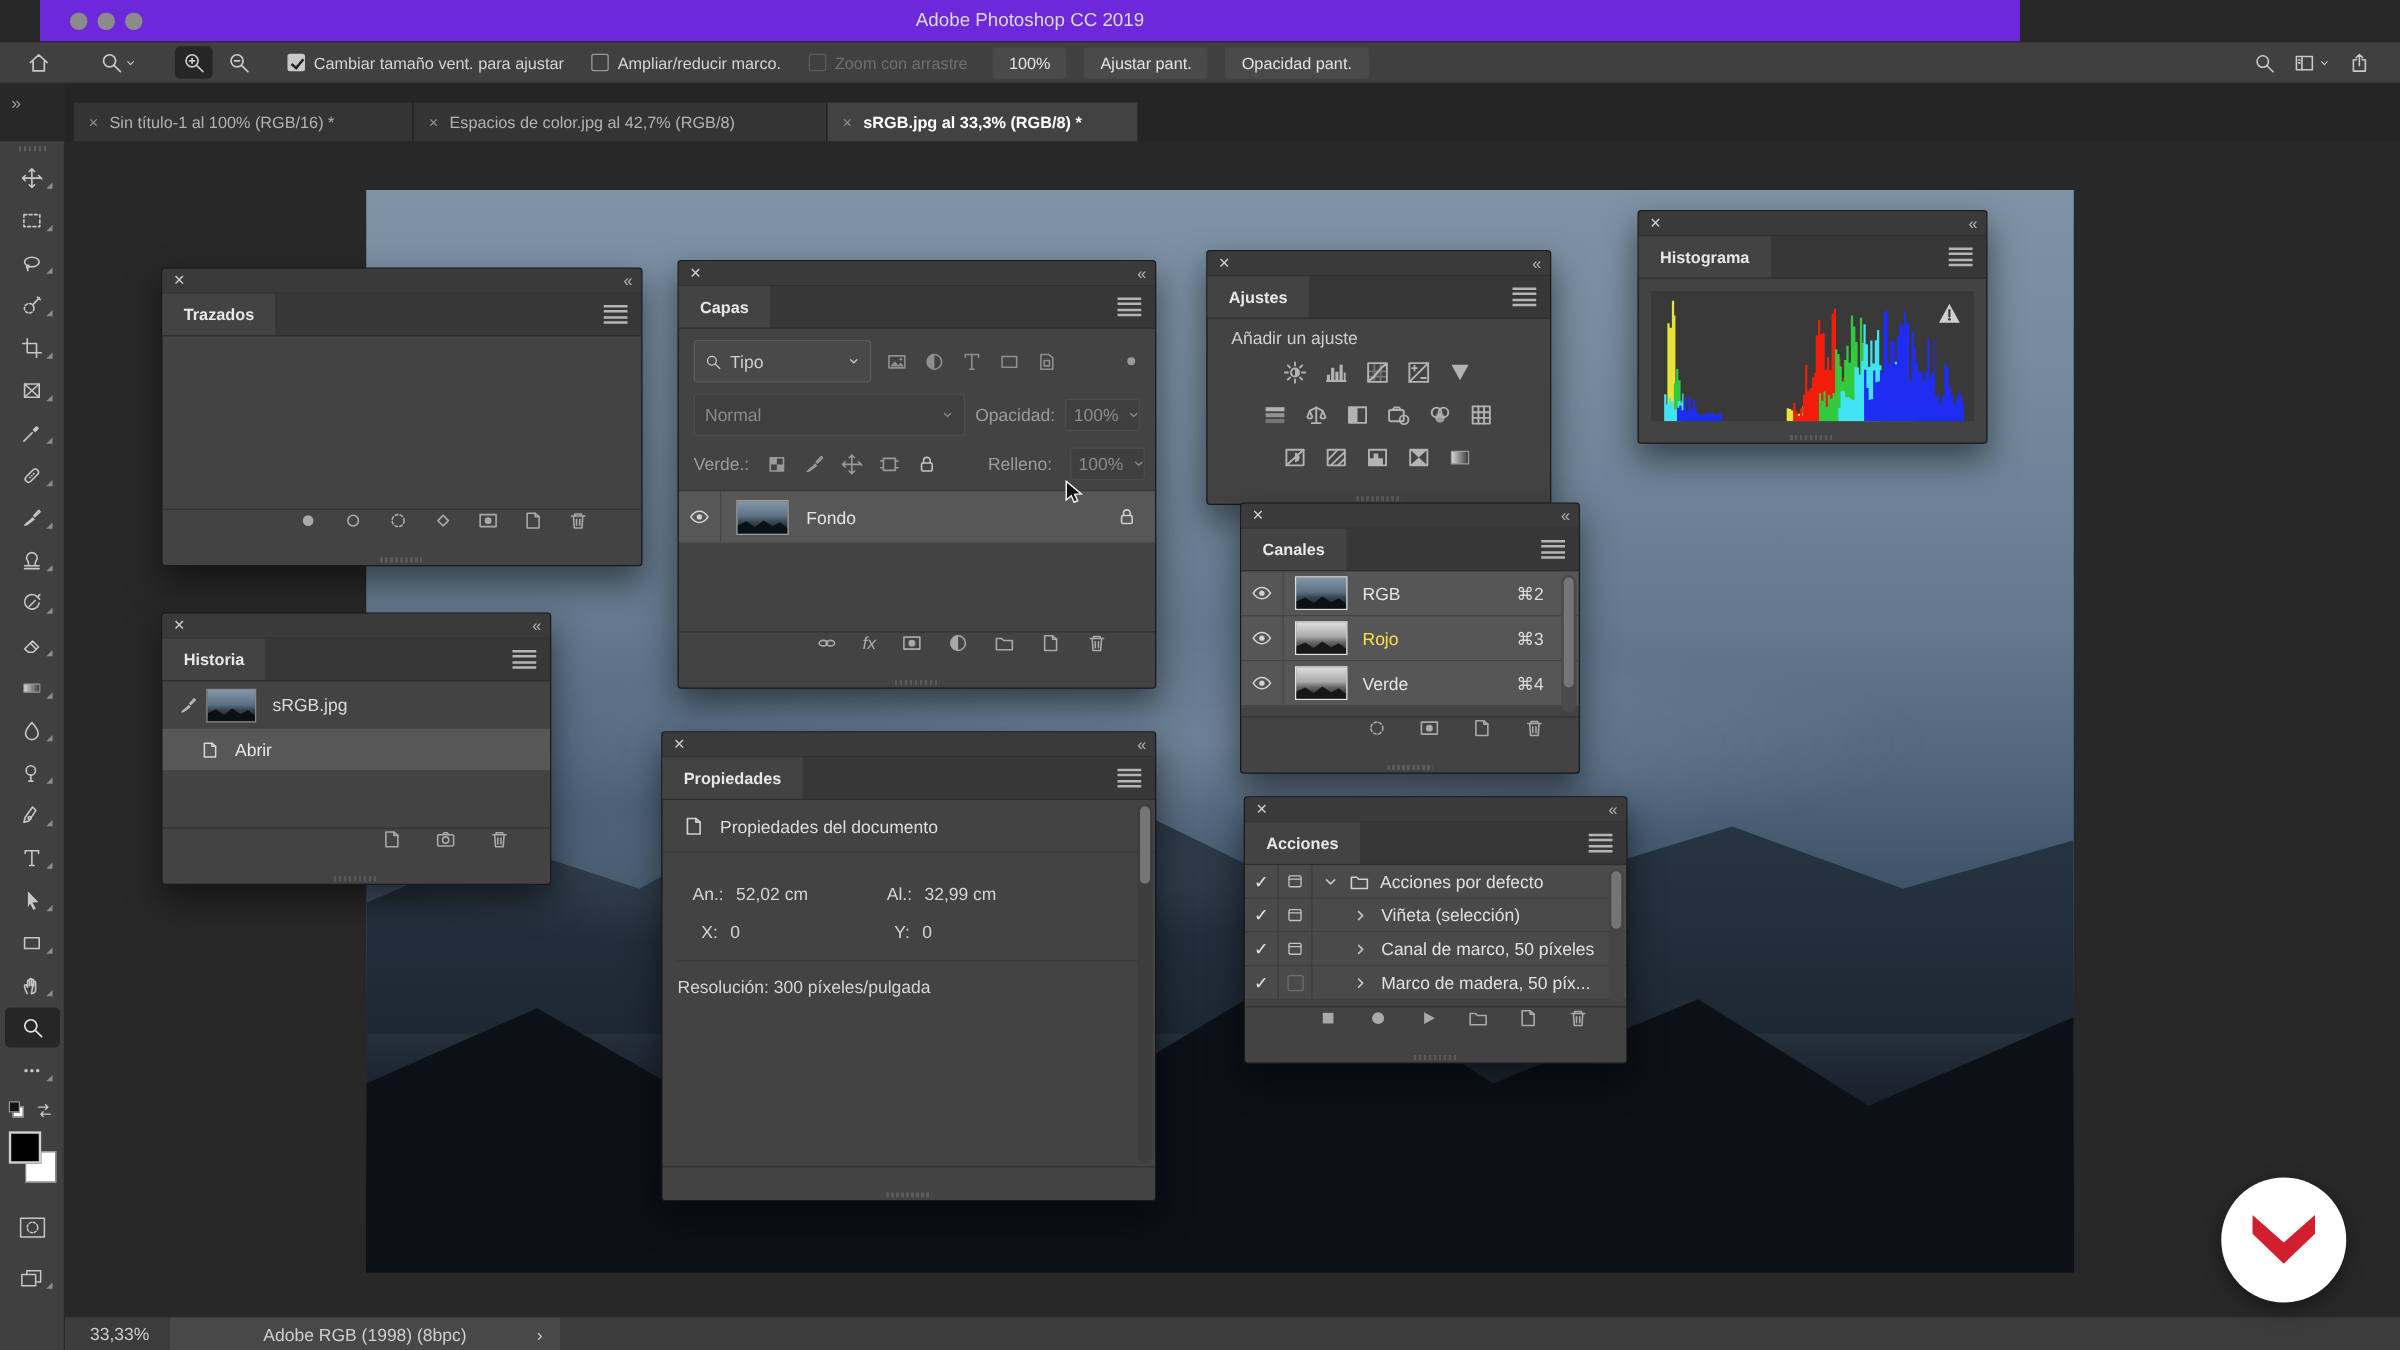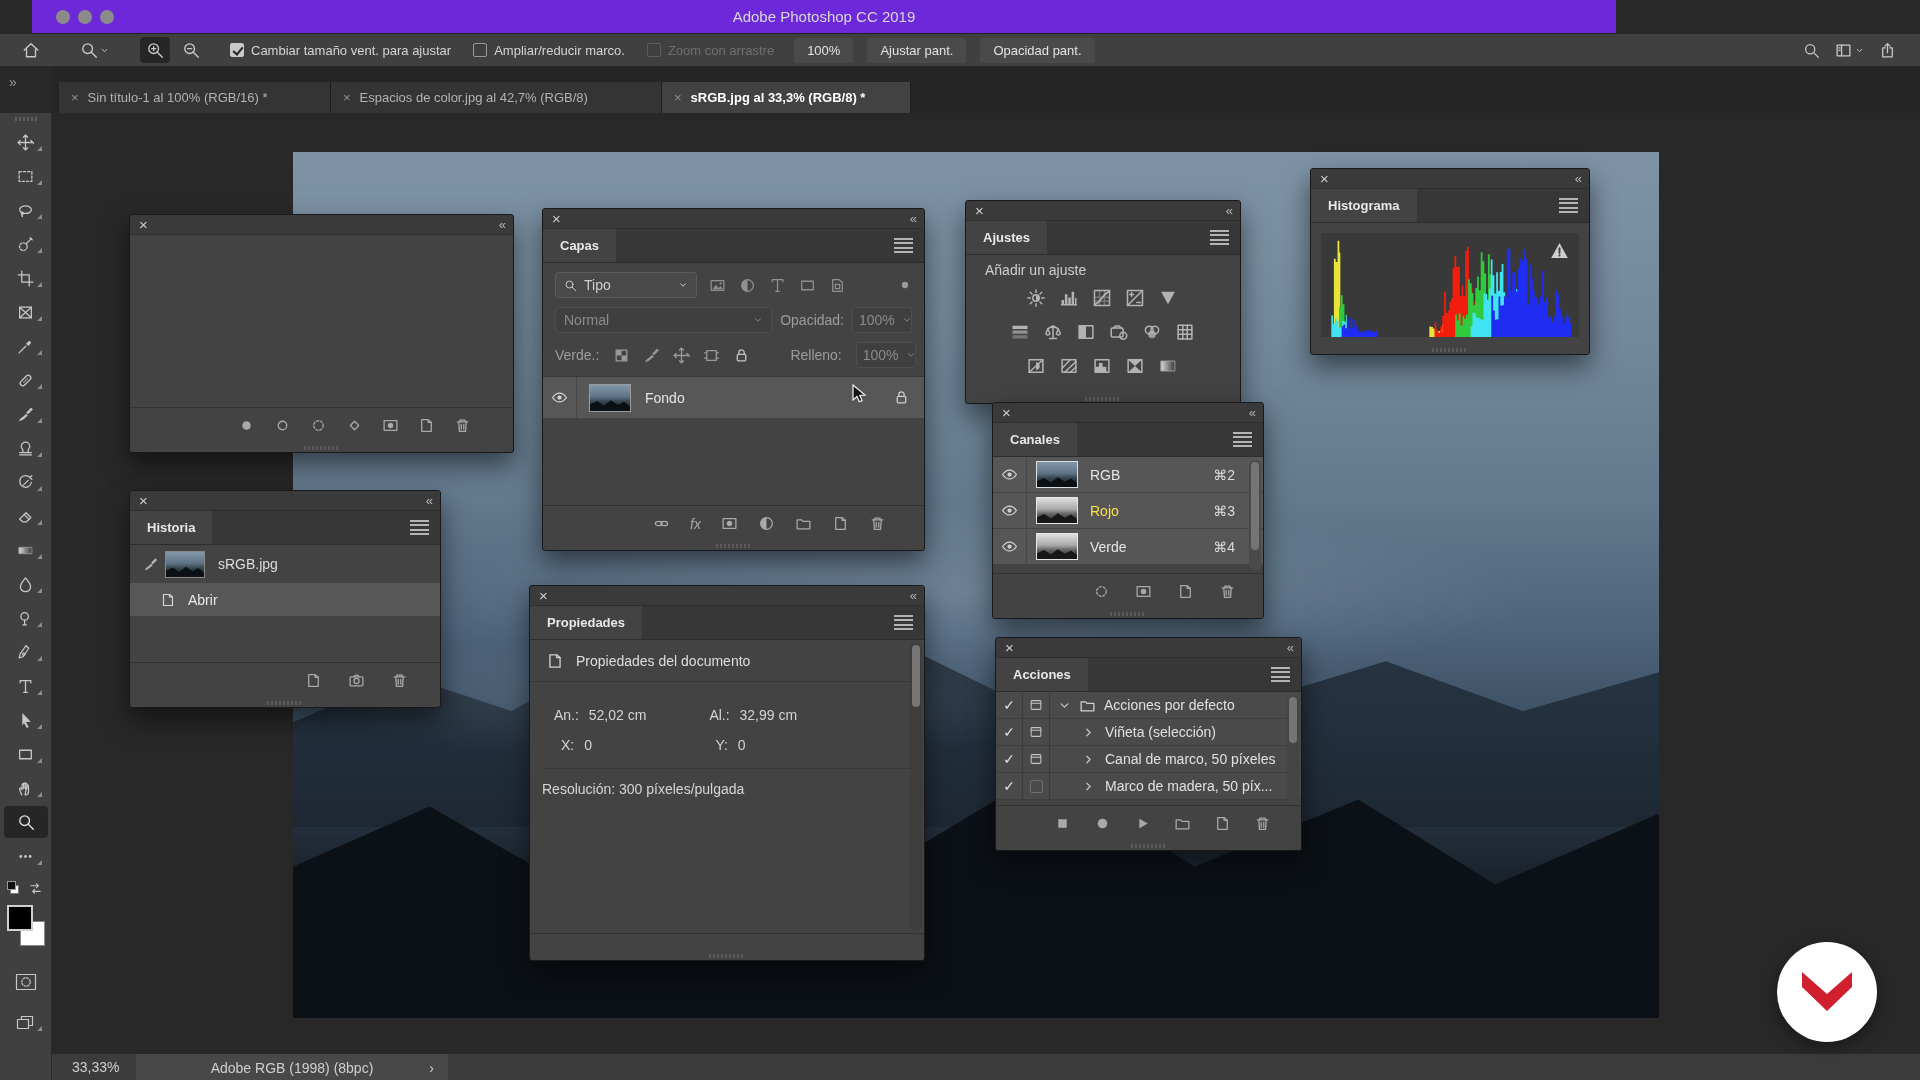--- a/index.html
+++ b/index.html
@@ -61,27 +61,27 @@
     box-shadow:0 12px 26px rgba(0,0,0,.5);display:flex;flex-direction:column;font-size:14px;}
   .pstrip{height:20px;flex:none;background:#3a3a3a;display:flex;justify-content:space-between;align-items:center;
     padding:0 9px;border-bottom:1px solid #2f2f2f;border-radius:3px 3px 0 0;}
   .pclose{color:#cfcfcf;font-size:15px;line-height:1;}
   .pcoll{color:#b5b5b5;font-size:13px;letter-spacing:-2px;line-height:1;}
   .ptitle{height:34px;flex:none;background:#373737;display:flex;align-items:stretch;border-bottom:1px solid #2d2d2d;}
   .ptab{background:#434343;padding:0 17px;display:flex;align-items:center;font-size:13px;font-weight:bold;color:#e8e8e8;}
   .pmenu{margin-left:auto;align-self:center;margin-right:11px;width:19px;}
   .pmenu i{display:block;height:2px;background:#b5b5b5;margin:2.2px 0;}
   .pbody{flex:1;position:relative;overflow:hidden;}
-  .pfoot{height:36px;flex:none;border-top:1px solid #323232;display:flex;align-items:center;color:#a9a9a9;}
+  .pfoot{height:36px;flex:none;border-top:1px solid #323232;display:flex;color:#a9a9a9;}
   .pgrip{height:9px;flex:none;display:flex;justify-content:center;align-items:center;}
   .pgrip i{width:36px;height:4px;background:repeating-linear-gradient(90deg,#5a5a5a 0 2px,transparent 2px 4px);}
   .fico{width:17px;height:17px;flex:none;}
   
   .field{background:#494949;border:1px solid #5b5b5b;border-radius:3px;height:26px;display:flex;align-items:center;
-    padding:0 8px;color:#cfcfcf;gap:7px;}
+    padding:16px 8px;color:#cfcfcf;gap:7px;}
   .field.dis{background:#3f3f3f;border-color:#4d4d4d;color:#8b8b8b;}
   .chev{width:10px;height:10px;flex:none;margin-left:auto;}
   .rowlabel{color:#9c9c9c;}
   
   .thumb{width:42px;height:28px;border:1px solid #9b9b9b;position:relative;overflow:hidden;flex:none;
     background:linear-gradient(180deg,#8298aa,#5e7486 45%,#36454f 64%,#10161c 100%);}
   .thumb::after{content:"";position:absolute;left:0;right:0;bottom:0;height:52%;background:#0b1014;
     clip-path:polygon(0 100%,0 55%,18% 30%,35% 65%,52% 25%,70% 60%,85% 35%,100% 70%,100% 100%);}
   .thumb.gray{filter:grayscale(1) brightness(1.5);}
   
@@ -597,20 +597,29 @@
   <div class="ridge1"></div>
   <div class="fog2"></div>
   <div class="ridge2"></div>
 </div>
 
 <div class="panel" style="left:129px;top:214px;width:385px;height:239px">
   <div class="pstrip">
       <span class="pclose">×</span>
       <span class="pcoll">«</span>
     </div>
+  <div class="ptitle">
+      <div class="ptab">Trazados</div>
+      <div class="pmenu">
+        <i></i>
+        <i></i>
+        <i></i>
+        <i></i>
+      </div>
+    </div>
   <div class="pbody"></div>
   <div class="pfoot" style="gap:19px;padding-left:108px">
     <svg class="ic fico">
         <use href="#i-cfill"></use>
       </svg>
     <svg class="ic fico">
         <use href="#i-cout"></use>
       </svg>
     <svg class="ic fico">
         <use href="#i-cdash"></use>

